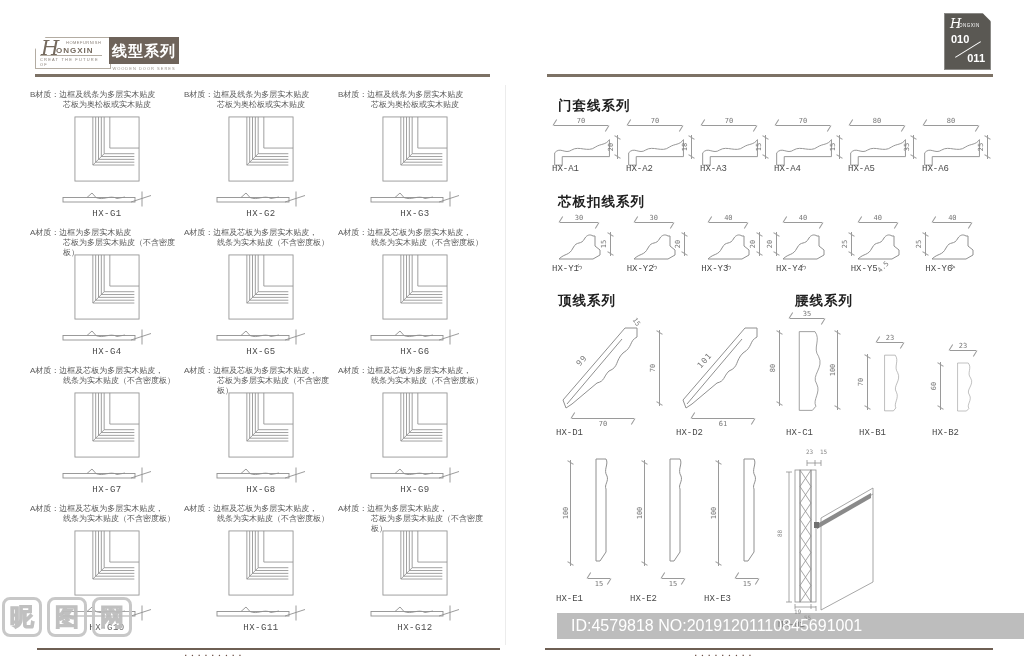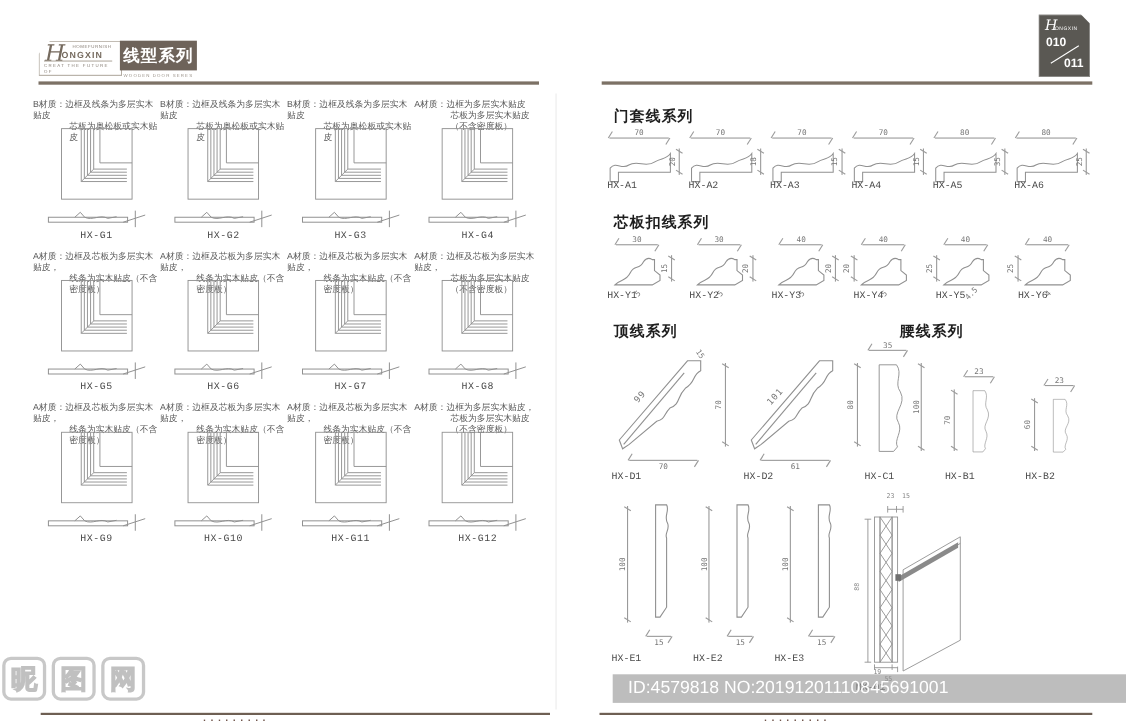--- a/index.html
+++ b/index.html
@@ -25,21 +25,21 @@
          box-shadow:inset 0 0 0 1px rgba(255,255,255,.3);color:#fff;
          clip-path:polygon(0 0,82% 0,100% 15%,100% 100%,0 100%);}
   .badge .bscript{position:absolute;left:6px;top:3px;font-family:"DejaVu Serif",serif;font-style:italic;font-size:13px;}
   .badge .brest{position:absolute;left:15px;top:10px;font-size:4.5px;letter-spacing:.5px;}
   .badge .p1{position:absolute;left:7px;top:20px;font-size:11px;font-weight:bold;}
   .badge .p2{position:absolute;right:6px;bottom:6px;font-size:11px;font-weight:bold;}
   .badge .diag{position:absolute;left:9px;top:36px;width:30px;height:1px;background:#fff;transform:rotate(-32deg);}
   .divider{position:absolute;left:505px;top:85px;width:1px;height:560px;background:#ececec;}
   
   .ggrid{position:absolute;left:30px;top:90px;width:462px;height:552px;display:grid;
-         grid-template-columns:repeat(4,1fr);grid-template-rows:repeat(4,138px);}
+         grid-template-columns:repeat(3,1fr);grid-template-rows:repeat(4,138px);}
   .gcell{position:relative;display:flex;flex-direction:column;align-items:center;}
   .mat{width:100%;height:22px;font-size:8px;line-height:10px;color:#5a5a5a;}
   .mat .m2{padding-left:33px;}
   .corner{width:66px;height:66px;margin-top:4px;}
   .strip{width:92px;height:18px;margin-top:8px;}
   .glbl{margin-top:1px;font-family:"Liberation Mono",monospace;font-size:9px;letter-spacing:.5px;color:#4a4a4a;}
   
   .stitle{position:absolute;font-size:13.5px;font-weight:bold;color:#1e1e1e;letter-spacing:1px;}
   .row{position:absolute;display:flex;justify-content:space-between;}
   .pitem{position:relative;}
@@ -620,21 +620,21 @@
         </div>
       <div class="dh under">
           <i class="l"></i>
           <i class="r"></i>
           <b>61</b>
         </div>
       <div class="plbl">HX-D2</div>
     </div>
   </div>
 
-  <div class="stitle" style="left:795px;top:292px;margin-left:23px;">腰线系列</div>
+  <div class="stitle" style="left:795px;top:292px;">腰线系列</div>
   <div class="row wrow">
     <div class="pitem witem wc1">
       <div class="dh">
           <i class="l"></i>
           <i class="r"></i>
           <b>35</b>
         </div>
       <svg class="prof-svg" viewBox="0 0 32 100" preserveAspectRatio="none">
           <use href="#waist-prof"></use>
         </svg>

